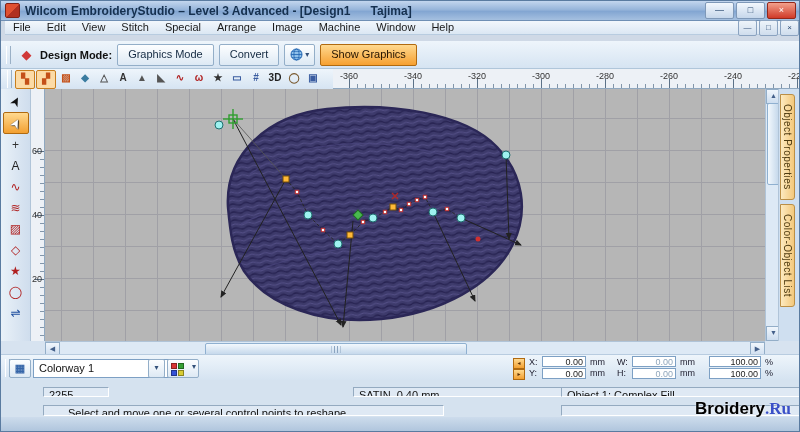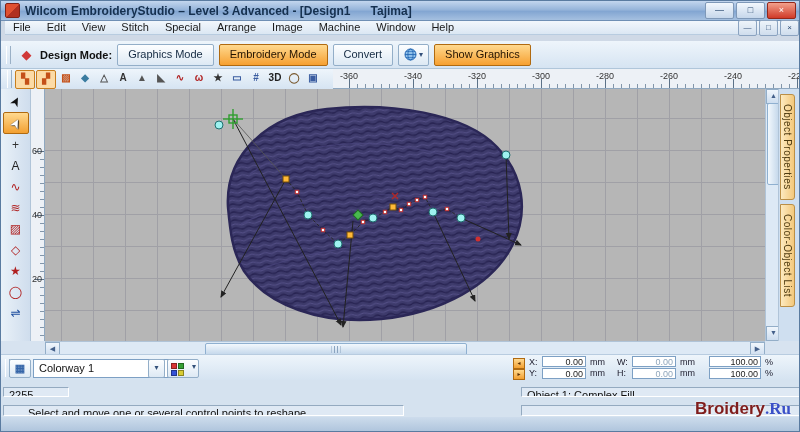--- a/index.html
+++ b/index.html
@@ -101,24 +101,24 @@
     background:linear-gradient(#ffd98f,#f3a031);border:1px solid #b06a10;}
   .tflab{position:absolute;font-size:9px;color:#223;line-height:11px;}
   .tfin{position:absolute;height:11px;font-size:9px;text-align:right;padding:0 2px;border:1px solid #7da0c4;background:#fff;
     color:#222;font-family:inherit;box-sizing:border-box;}
   .tfin.dim{color:#8fa6bc;}
 
   
   .status1{left:0;top:379px;width:798px;height:18px;background:#d5e2ef;}
   .status2{left:0;top:397px;width:798px;height:19px;background:#d5e2ef;}
   .seg{position:absolute;top:7px;bottom:1px;border:1px solid;border-color:#94aac0 #fff #fff #94aac0;background:#dfe9f4;
-    line-height:14px;padding:0 5px;white-space:pre;overflow:hidden;}
+    line-height:14px;padding:0 5px;white-space:pre;overflow:hidden;margin-left:40px;}
   .bottomframe{left:0;top:416px;width:798px;height:15px;background:linear-gradient(#cddcec,#aec4dc);}
   .watermark{position:absolute;right:8px;top:398px;font-size:17px;font-weight:bold;z-index:9;text-shadow:0 0 2px #f5f5f5;}
-  .watermark .w1{color:#7f1d1d;}
+  .watermark .w1{color:#000000;}
   .watermark .w2{color:#3a50c8;font-family:Liberation Serif, serif;}
 </style>
 </head>
 <body>
 
 <div id="win" data-name="application-window">
 
   <div class="abs titlebar" data-name="title-bar">
     <span class="app-icon" data-name="app-icon"></span>
     <span class="title-text" data-name="window-title">Wilcom EmbroideryStudio – Level 3 Advanced - [Design1      Tajima]</span>
@@ -147,21 +147,20 @@
       <span class="mdibtn" data-name="mdi-restore-button">□</span>
       <span class="mdibtn" data-name="mdi-close-button">×</span>
     </span>
   </div>
 
   <div class="abs toolbar1" data-name="mode-toolbar">
     <span class="grip" data-name="toolbar-grip"></span>
     <span class="dm-icon" data-name="design-mode-icon">◆</span>
     <span class="dm-label" data-name="design-mode-label">Design Mode:</span>
     <span class="btn" data-name="graphics-mode-button">Graphics Mode</span>
-    <span class="btn active" data-name="embroidery-mode-button">Embroidery Mode</span>
     <span class="btn" data-name="convert-button">Convert</span>
     <span class="btn globe-btn" data-name="hoop-globe-button">
       <svg width="13" height="13" viewBox="0 0 13 13" data-name="globe-icon">
         <circle cx="6.5" cy="6.5" r="5.5" fill="#8fc0ea" stroke="#1d62b0"></circle>
         <ellipse cx="6.5" cy="6.5" rx="2.6" ry="5.5" fill="none" stroke="#1d62b0" stroke-width=".8"></ellipse>
         <line x1="1" y1="6.5" x2="12" y2="6.5" stroke="#1d62b0" stroke-width=".8"></line>
         <line x1="1.8" y1="3.5" x2="11.2" y2="3.5" stroke="#1d62b0" stroke-width=".6"></line>
         <line x1="1.8" y1="9.5" x2="11.2" y2="9.5" stroke="#1d62b0" stroke-width=".6"></line>
       </svg>
       <span data-name="globe-dropdown-arrow-icon" style="font-size:8px;color:#33507a;">▾</span>
@@ -379,20 +378,21 @@
     <span class="tflab" style="left:589px;top:13px;" data-name="y-unit-label">mm</span>
     <span class="tflab" style="left:616px;top:13px;" data-name="h-label">H:</span>
     <input class="tfin dim" style="left: 631px; top: 13px; width: 44px;" readonly="" data-name="height-input" value="0.00">
     <span class="tflab" style="left:679px;top:13px;" data-name="h-unit-label">mm</span>
     <input class="tfin" style="left: 708px; top: 13px; width: 52px;" readonly="" data-name="scale-y-input" value="100.00">
     <span class="tflab" style="left:764px;top:13px;" data-name="scale-y-percent-label">%</span>
   </div>
 
   <div class="abs status1" data-name="status-bar">
     <span class="seg" style="left:2px;width:54px;" data-name="stitch-count">2255</span>
+    <span class="seg" style="left:312px;width:206px;" data-name="current-stitch-type">SATIN  0.40 mm</span>
     <span class="seg" style="left:520px;width:278px;" data-name="selected-object-info">Object 1: Complex Fill</span>
   </div>
 
   <div class="abs status2" data-name="prompt-bar">
     <span class="seg" style="left:2px;width:370px;padding-left:24px;" data-name="prompt-hint">Select and move one or several control points to reshape</span>
     <span class="seg" style="left:520px;width:278px;" data-name="status-extra"></span>
   </div>
 
   <span class="watermark" data-name="watermark">
     <span class="w1" data-name="watermark-text-1">Broidery</span><span class="w2" data-name="watermark-text-2">.Ru</span>

